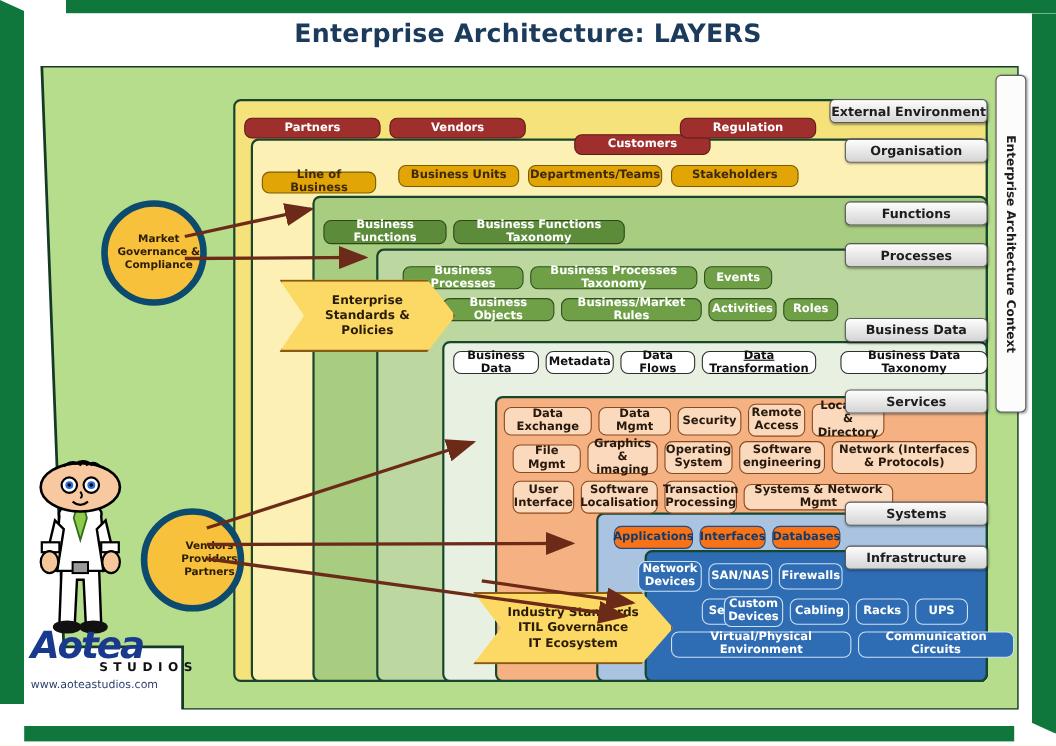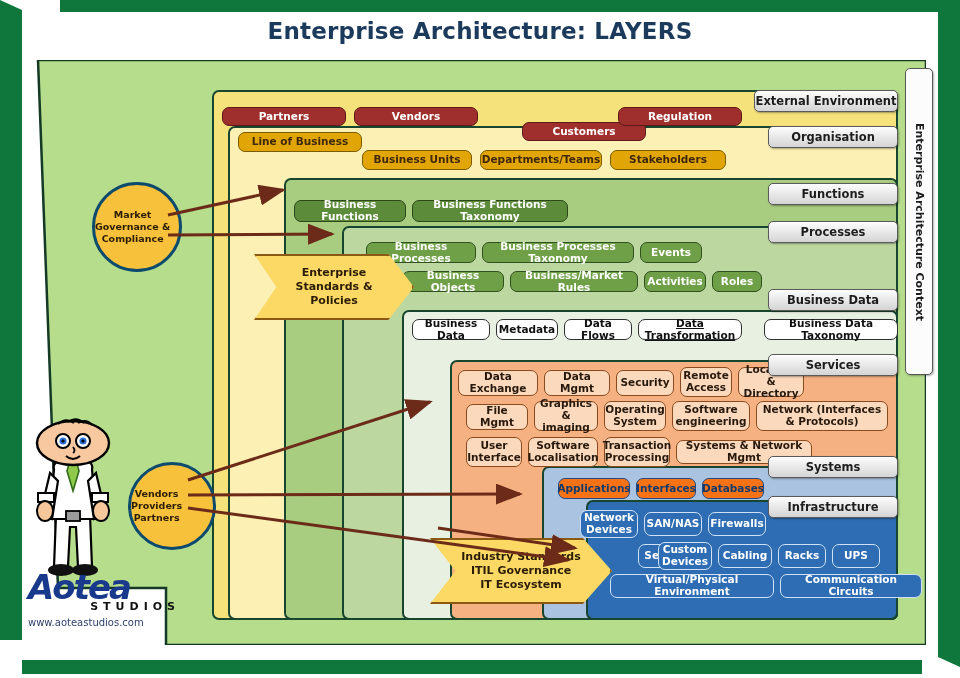--- a/index.html
+++ b/index.html
@@ -54,22 +54,22 @@
   .p-red  {background:#9e2f2c;border:1.5px solid #5d1a18;color:#ffffff;}
   .p-gold {background:#e1a505;border:1.5px solid #7a5a02;color:#40280a;}
   .p-grn  {background:#5c8c3a;border:1.5px solid #2d471b;color:#ffffff;}
   .p-grn2 {background:#6fa048;border:1.5px solid #31501f;color:#ffffff;}
   .p-white{background:#ffffff;border:1.5px solid #2f2f2f;color:#111111;font-weight:bold;}
   .p-peach{background:#fbd9bd;border:1.5px solid #8a4a1d;color:#27180c;}
   .p-blue {background:#f97316;border:1.5px solid #1e4a85;color:#123a6b;}
   .p-blue2{background:#2e6db4;border:1.5px solid #cfe1f7;color:#ffffff;}
 
   
-  .circle{position:absolute;border-radius:50%;background:#f7c13c;border:3px solid #0c4a6e;
-          display:flex;align-items:center;justify-content:flex-start;text-align:center;
+  .circle{position:absolute;border-radius:50%;background:#f7c13c;border:6px solid #0c4a6e;
+          display:flex;align-items:center;justify-content:flex-end;text-align:center;
           font-size:9.5px;font-weight:bold;color:#2b1c05;line-height:1.25;}
   .chev{position:absolute;background:#fbd964;border:2px solid #8a5a14;
         display:flex;align-items:center;justify-content:center;text-align:center;
         font-size:11px;font-weight:bold;color:#2b1c05;line-height:1.3;box-sizing:border-box;}
   .chev.c1{clip-path:polygon(0 0, 84% 0, 100% 50%, 84% 100%, 0 100%, 14% 50%);}
 
   
   .arrows{position:absolute;left:0;top:0;width:960px;height:678px;pointer-events:none;}
 
   
@@ -115,21 +115,21 @@
   <div class="layer L-dat"></div>
   <div class="layer L-srv"></div>
   <div class="layer L-sys"></div>
   <div class="layer L-inf"></div>
 
   <div class="pill p-red" style="left:196px;top:47px;width:124px;height:19px;">Partners</div>
   <div class="pill p-red" style="left:328px;top:47px;width:124px;height:19px;">Vendors</div>
   <div class="pill p-red" style="left:460px;top:62px;width:124px;height:19px;margin-left:36px;">Customers</div>
   <div class="pill p-red" style="left:592px;top:47px;width:124px;height:19px;">Regulation</div>
 
-  <div class="pill p-gold" style="left:212px;top:72px;width:124px;height:20px;">Line of Business</div>
+  <div class="pill p-gold" style="left:212px;top:96px;width:104px;height:20px;">Line of Business</div>
   <div class="pill p-gold" style="left:336px;top:90px;width:110px;height:20px;">Business Units</div>
   <div class="pill p-gold" style="left:454px;top:90px;width:122px;height:20px;">Departments/Teams</div>
   <div class="pill p-gold" style="left:584px;top:90px;width:116px;height:20px;">Stakeholders</div>
 
   <div class="pill p-grn" style="left:268px;top:140px;width:112px;height:22px;">Business Functions</div>
   <div class="pill p-grn" style="left:386px;top:140px;width:156px;height:22px;">Business Functions Taxonomy</div>
 
   <div class="pill p-grn2" style="left:340px;top:182px;width:110px;height:21px;">Business Processes</div>
   <div class="pill p-grn2" style="left:456px;top:182px;width:152px;height:21px;">Business Processes Taxonomy</div>
   <div class="pill p-grn2" style="left:614px;top:182px;width:62px;height:21px;">Events</div>

